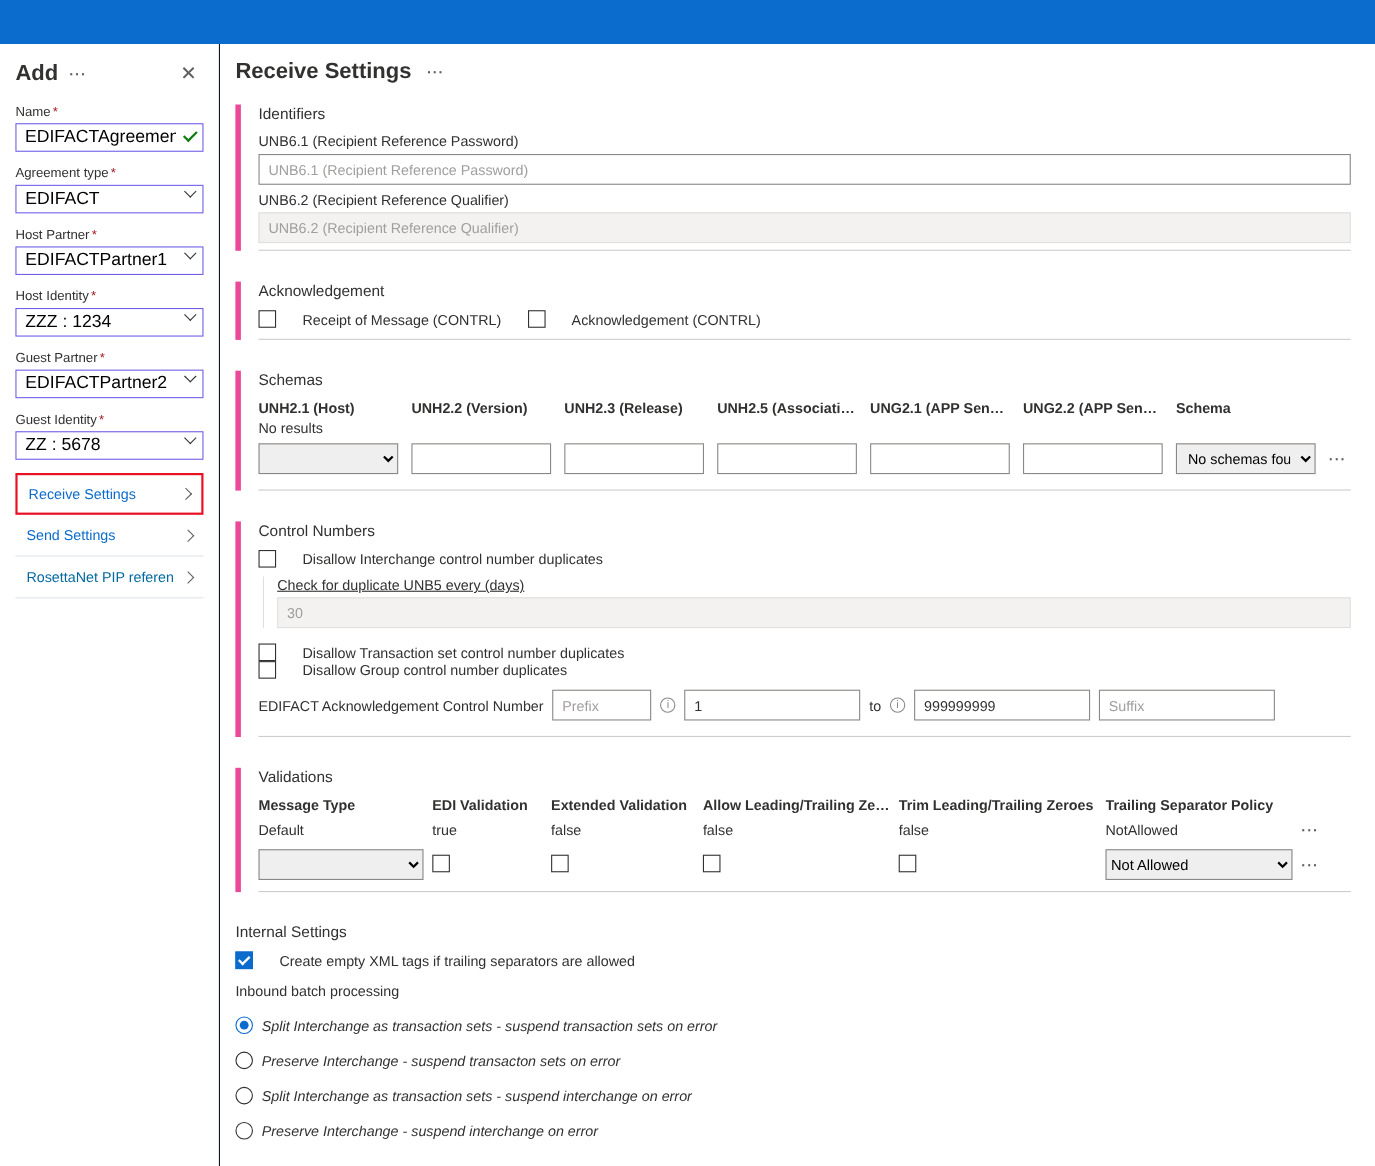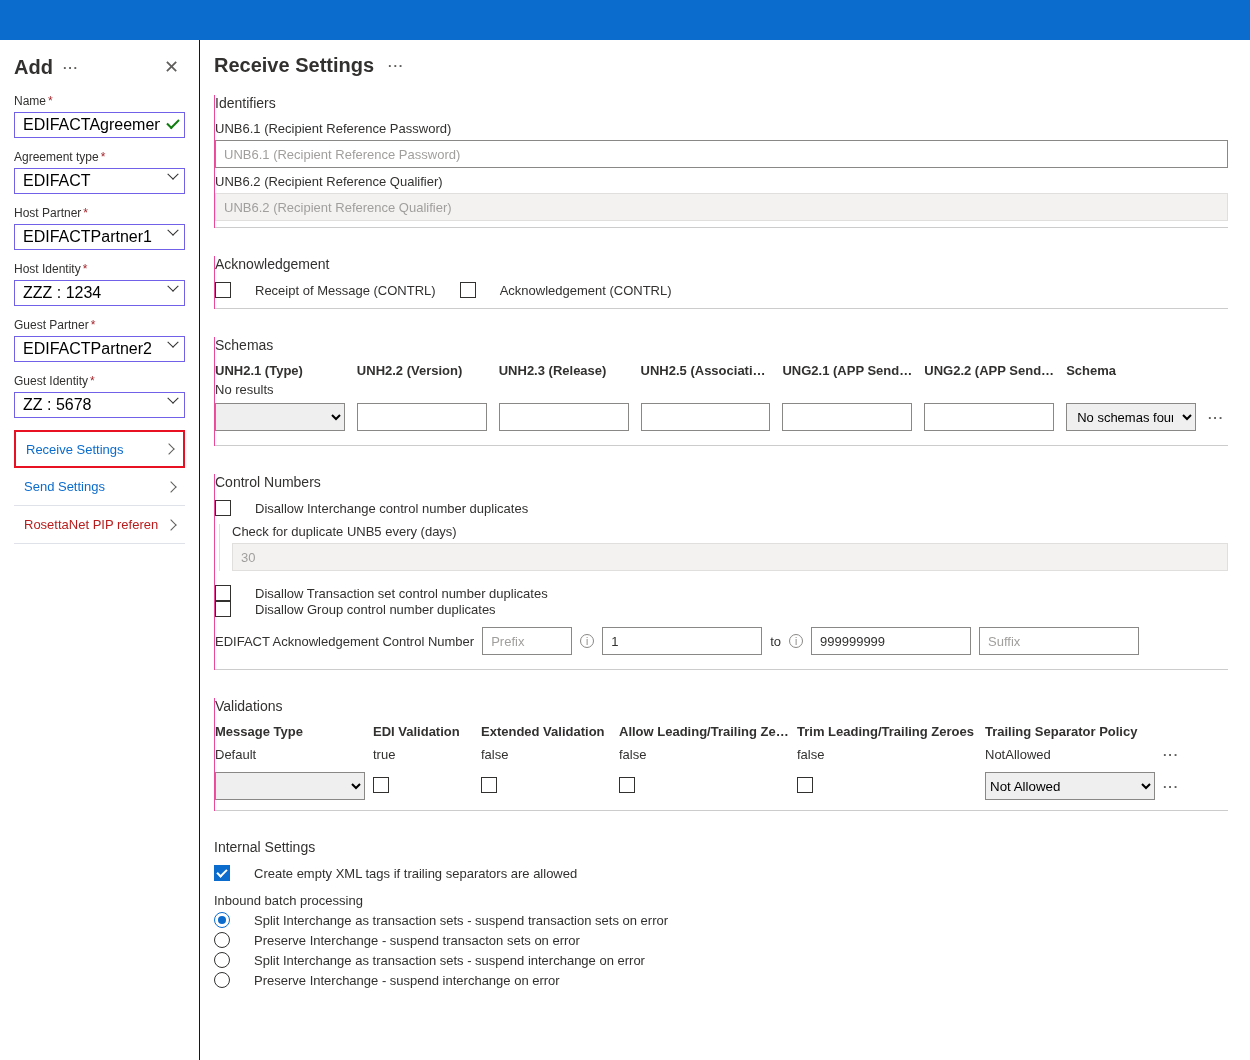--- a/index.html
+++ b/index.html
@@ -55,31 +55,31 @@
     margin-top: 2px;
   }
 
   .nav-item {
     display: flex; align-items: center; justify-content: space-between;
     height: 38px; padding: 0 10px;
     color: #0b6cce; cursor: pointer;
     border-bottom: 1px solid #dfe3e9;
     font-size: 13px;
   }
-  .nav-item.disabled { color: #b91c1c; text-align: right; }
+  .nav-item.disabled { color: #0369a1; text-align: right; }
   .nav-item.selected { border: 2px solid #e81123; color: #0b6cce; }
   .nav-chev { width: 8px; height: 8px; border-right: 1.5px solid #605e5c; border-top: 1.5px solid #605e5c; transform: rotate(45deg); }
 
   
   .main { flex: 1; padding: 14px 22px 30px 14px; overflow-y: auto; }
   .main-head { display: flex; align-items: center; margin-bottom: 18px; }
   .main-title { font-size: 20px; font-weight: 600; }
   .section {
-    border-left: 1px solid #ec4899;
-    padding-left: 0;
+    border-left: 5px solid #ec4899;
+    padding-left: 16px;
     margin-bottom: 28px;
   }
   .section-title { font-size: 14px; font-weight: 400; margin-bottom: 10px; }
   .sub-label { font-size: 13px; margin: 6px 0 4px; color: #323130; }
   .text-input {
     width: 100%; height: 28px; border: 1px solid #8a8886;
     padding: 0 8px; font-size: 13px; color: #323130; background:#fff;
   }
   .text-input.readonly { background: #f3f2f1; color: #a19f9d; border-color: #e1dfdd; }
   .text-input::placeholder { color: #a19f9d; }
@@ -105,20 +105,21 @@
   .schema-row input, .schema-row select {
     flex: 1; min-width: 0; height: 28px; border: 1px solid #8a8886; padding: 0 6px; font-size: 13px;
   }
   .more-dots { cursor: pointer; color: #605e5c; letter-spacing: 1px; font-weight: 700; }
   .no-results { font-size: 13px; color: #323130; margin: 4px 0 2px; }
 
   .inset {
     border-left: 1px solid #e1dfdd;
     padding-left: 12px;
     margin: 8px 0 14px 4px;
+    text-decoration: underline;
   }
 
   .ack-row { display: flex; align-items: center; gap: 8px; flex-wrap: wrap; margin-top: 6px; }
   .ack-row .num { width: 160px; }
   .ack-row .small { width: 80px; }
   .info-icon {
     width: 14px; height: 14px; border: 1px solid #8a8886; border-radius: 50%;
     display: inline-flex; align-items: center; justify-content: center;
     font-size: 10px; color: #8a8886;
   }
@@ -131,21 +132,21 @@
   .chk-cell { }
 
   .no-section-border { border-left: none; padding-left: 0; }
 
   .radio {
     width: 16px; height: 16px; border: 1.5px solid #323130; border-radius: 50%;
     display: inline-flex; align-items:center; justify-content:center; cursor:pointer; flex-shrink:0;
   }
   .radio.on { border-color: #0b6cce; }
   .radio.on::after { content:""; width:8px; height:8px; background:#0b6cce; border-radius:50%; }
-  .radio-row { display:flex; align-items:center; gap:24px; margin: 4px 0; font-size:13px; }
+  .radio-row { display:flex; align-items:center; gap:8px; margin: 16px 0; font-size:13px;font-style:italic; }
 
   .divider { height:1px; background:#ccc; margin:6px 0 0; }
 </style>
 </head>
 <body>
 
 <div class="topbar"></div>
 <div class="app">
 
   <div class="blade">
@@ -243,21 +244,21 @@
           <span class="chk"></span>
           <span>Acknowledgement (CONTRL)</span>
         </label>
       </div>
       <div class="divider" style="margin-top:10px"></div>
     </div>
 
     <div class="section">
       <div class="section-title">Schemas</div>
       <div class="schema-head">
-        <div>UNH2.1 (Type)</div>
+        <div>UNH2.1 (Host)</div>
         <div>UNH2.2 (Version)</div>
         <div>UNH2.3 (Release)</div>
         <div>UNH2.5 (Association …</div>
         <div>UNG2.1 (APP Sender ID)</div>
         <div>UNG2.2 (APP Sender…</div>
         <div>Schema</div>
         <div style="flex:0 0 20px"></div>
       </div>
       <div class="no-results">No results</div>
       <div class="schema-row">

